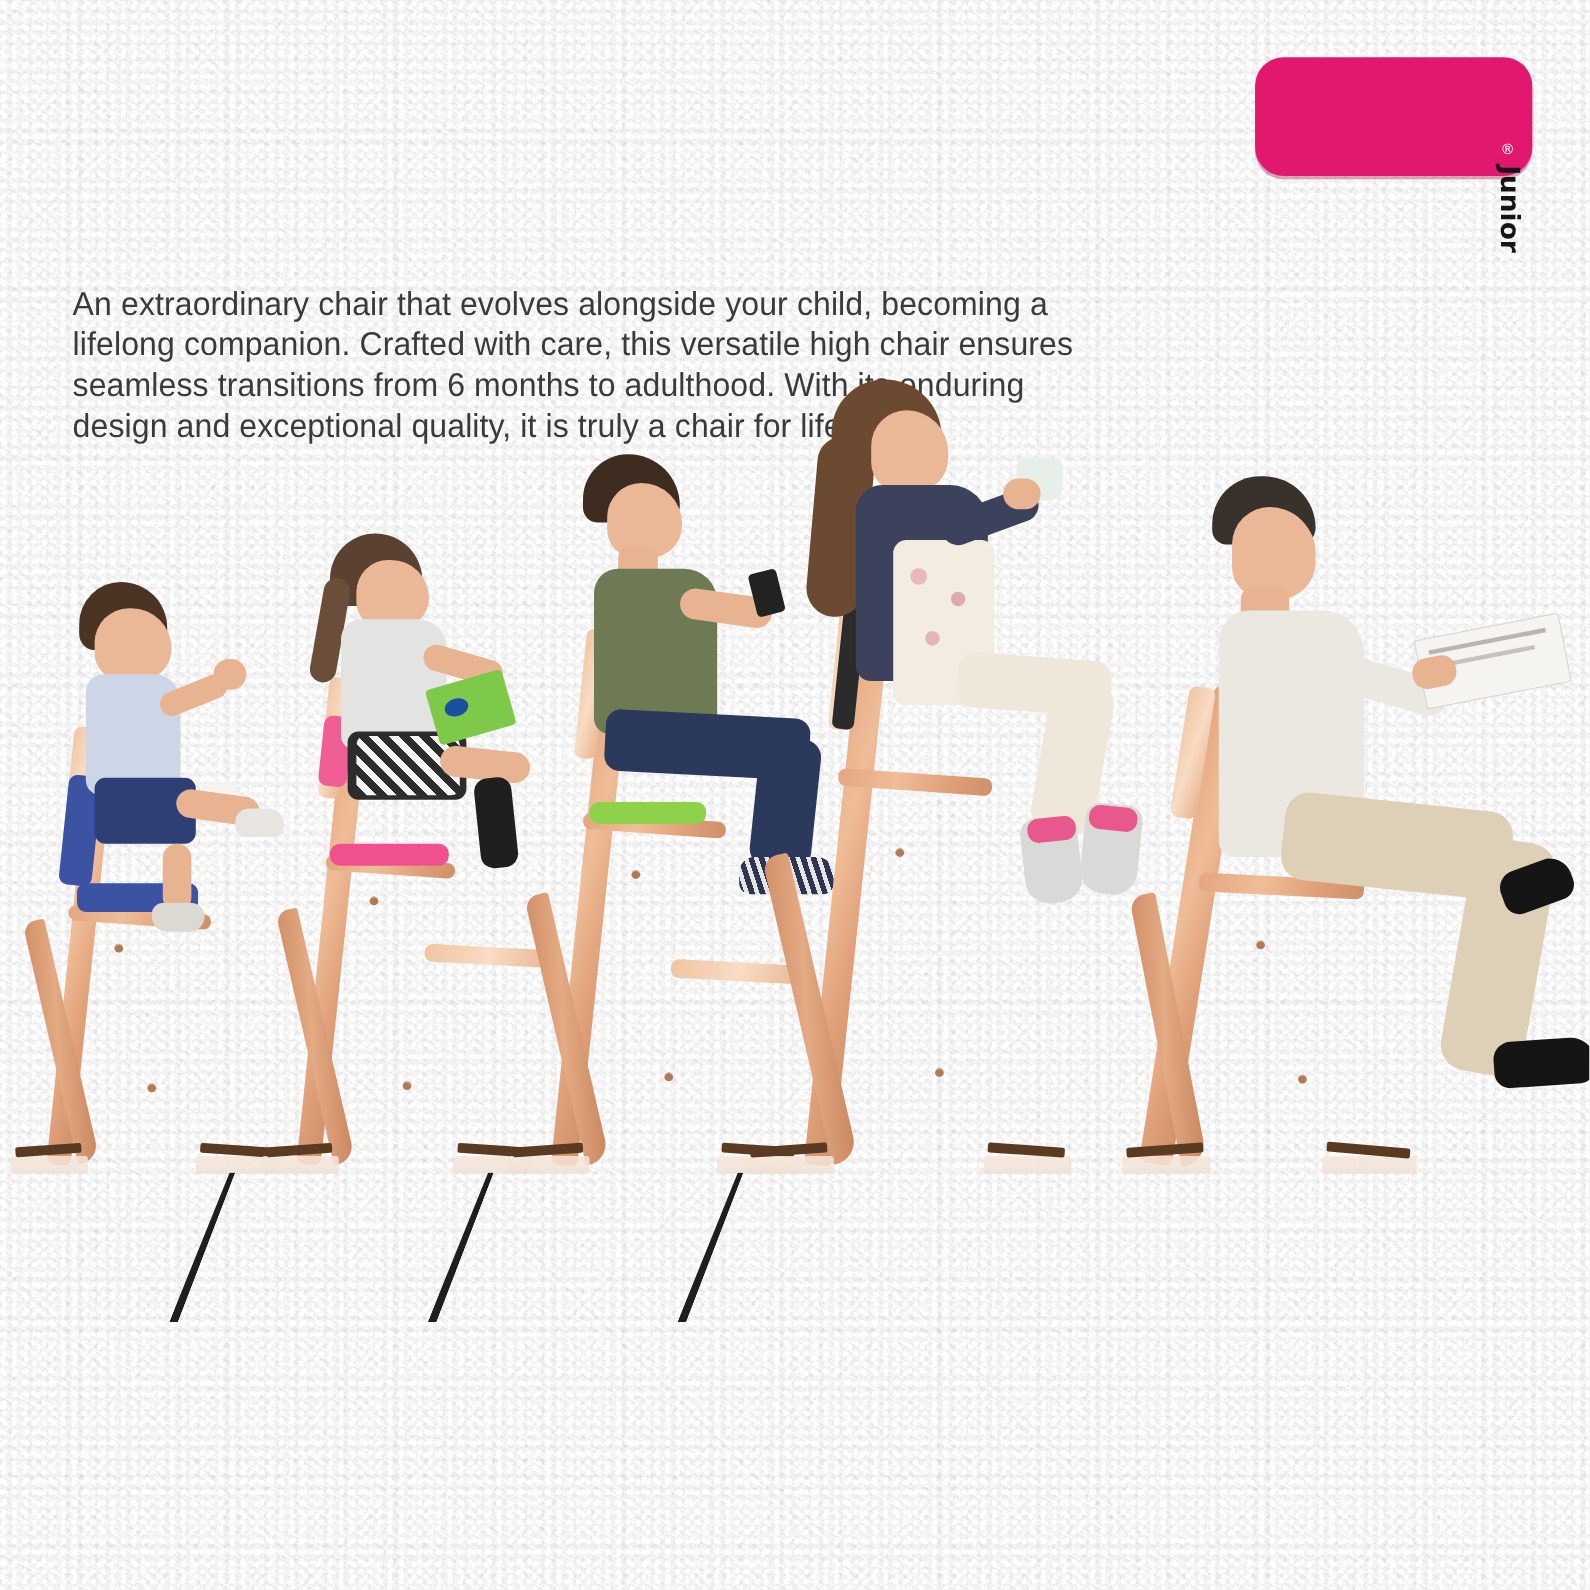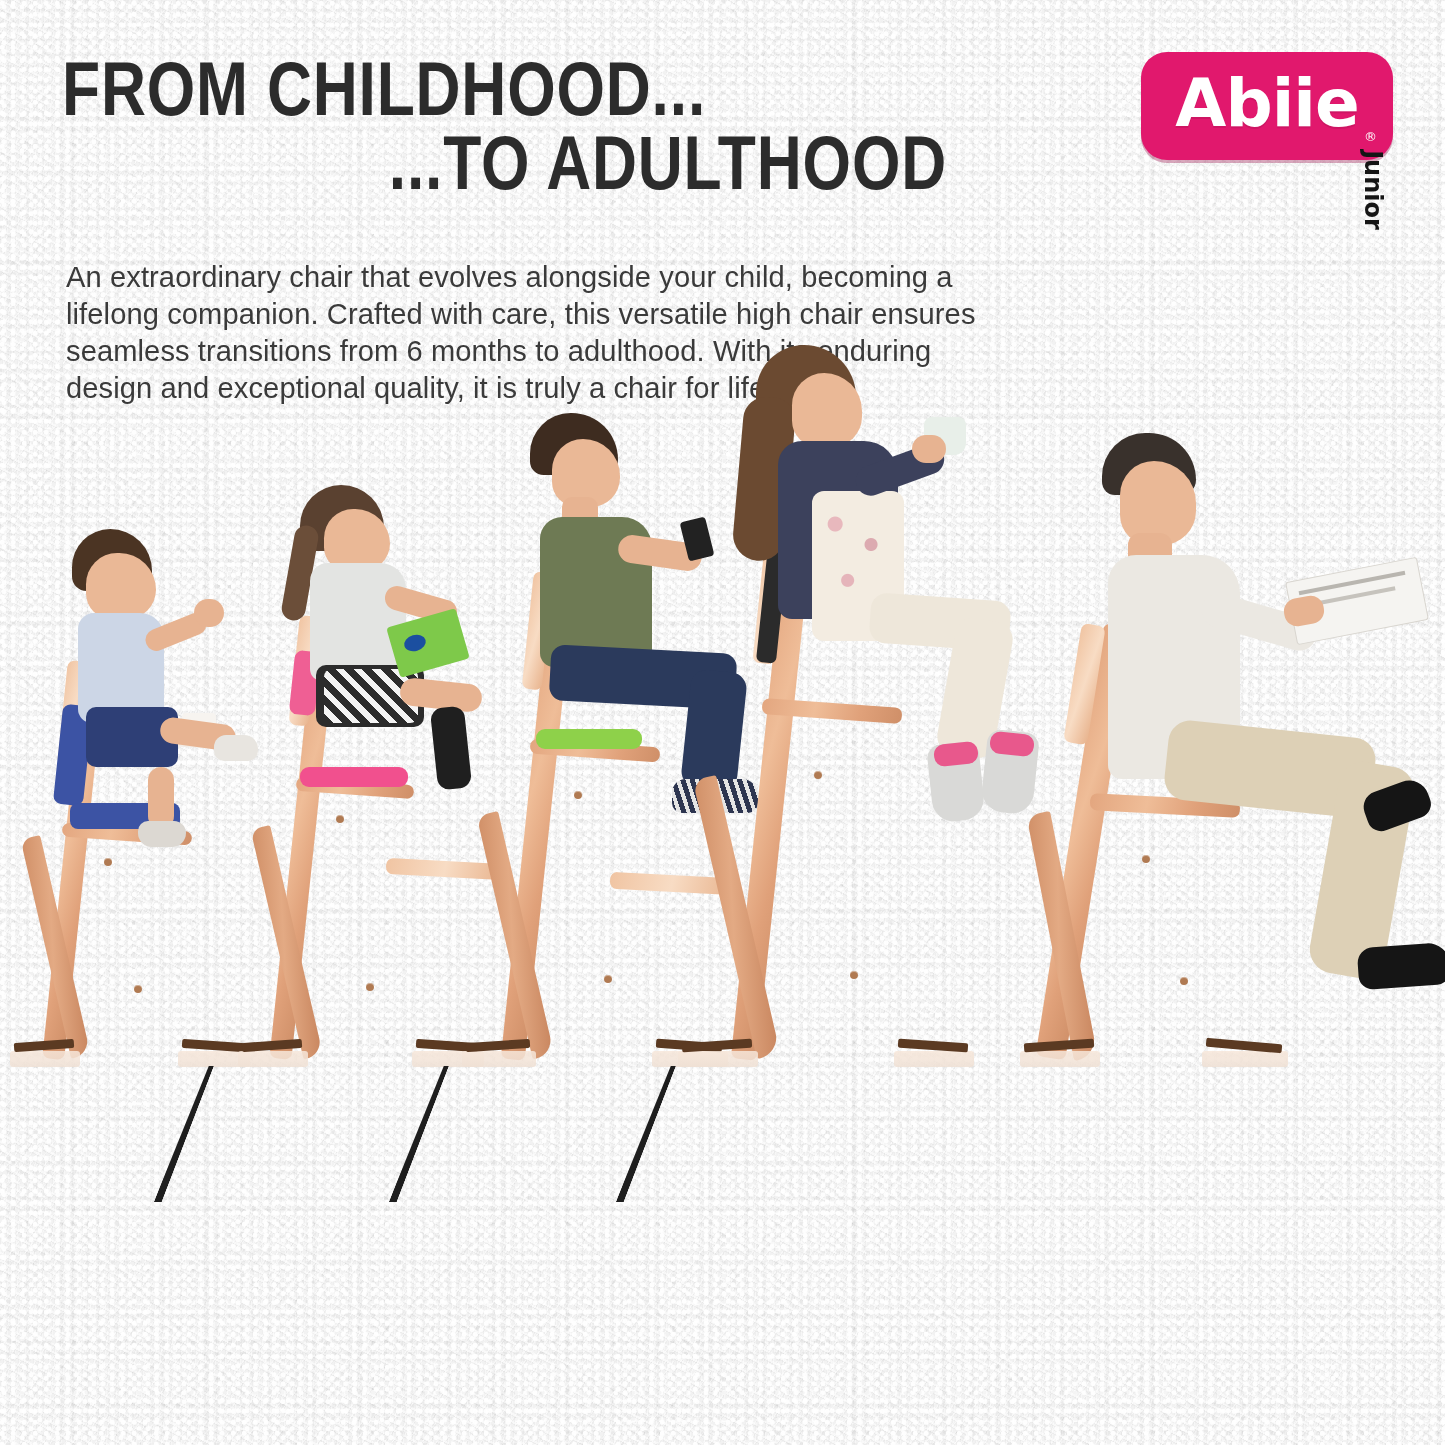--- a/index.html
+++ b/index.html
@@ -121,30 +121,25 @@
     border:14px solid #ffffff;border-radius:50%;
     box-sizing:border-box;
   }
 </style>
 </head>
 <body>
 
 <div id="page">
   <div id="texture"></div>
 
-  <div id="headline">
-    <div id="hl1" class="hl-line">FROM CHILDHOOD...</div>
-    <div id="hl2" class="hl-line">...TO ADULTHOOD</div>
-  </div>
 
   <p id="bodycopy">An extraordinary chair that evolves alongside your child, becoming a lifelong companion. Crafted with care, this versatile high chair ensures seamless transitions from 6 months to adulthood. With its enduring design and exceptional quality, it is truly a chair for life.</p>
 
   <div id="logo">
     <div id="logo-badge">
-      <span id="logo-word">Abiie</span>
       <span id="logo-r">®</span>
     </div>
     <div id="logo-sub-wrap">
       <span id="logo-junior">Junior</span>
     </div>
   </div>
 
   <div id="stage">
 
     <div class="scene" style="left:10px;width:260px;height:600px;">

